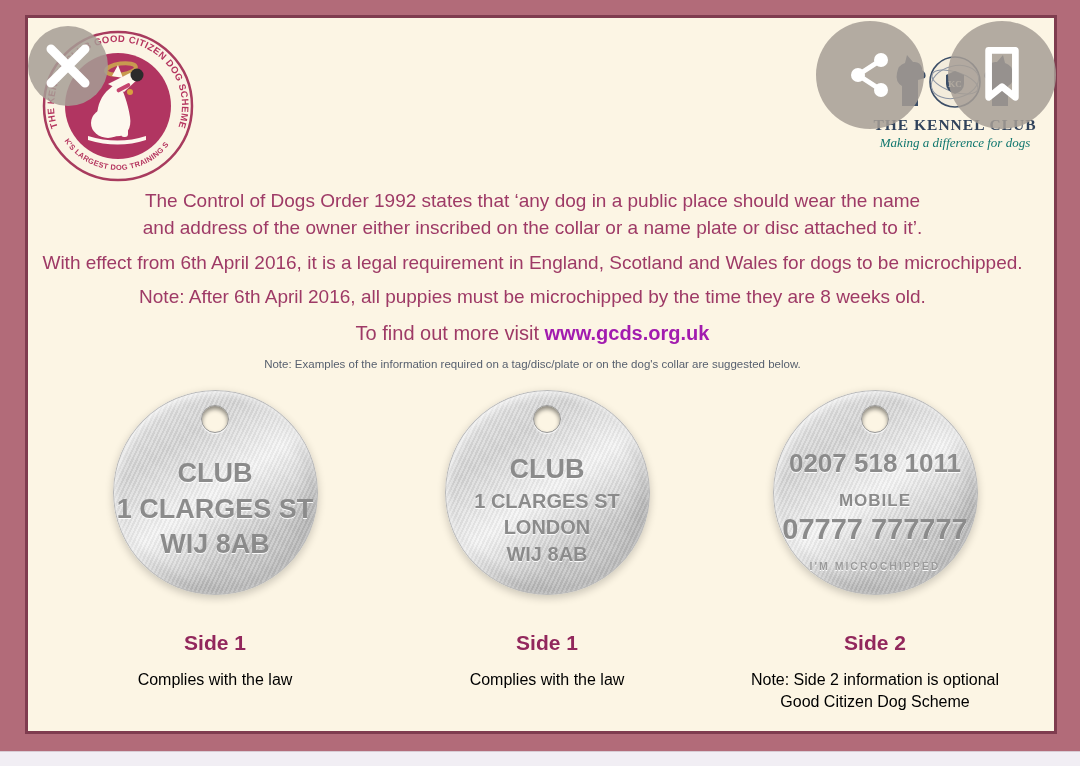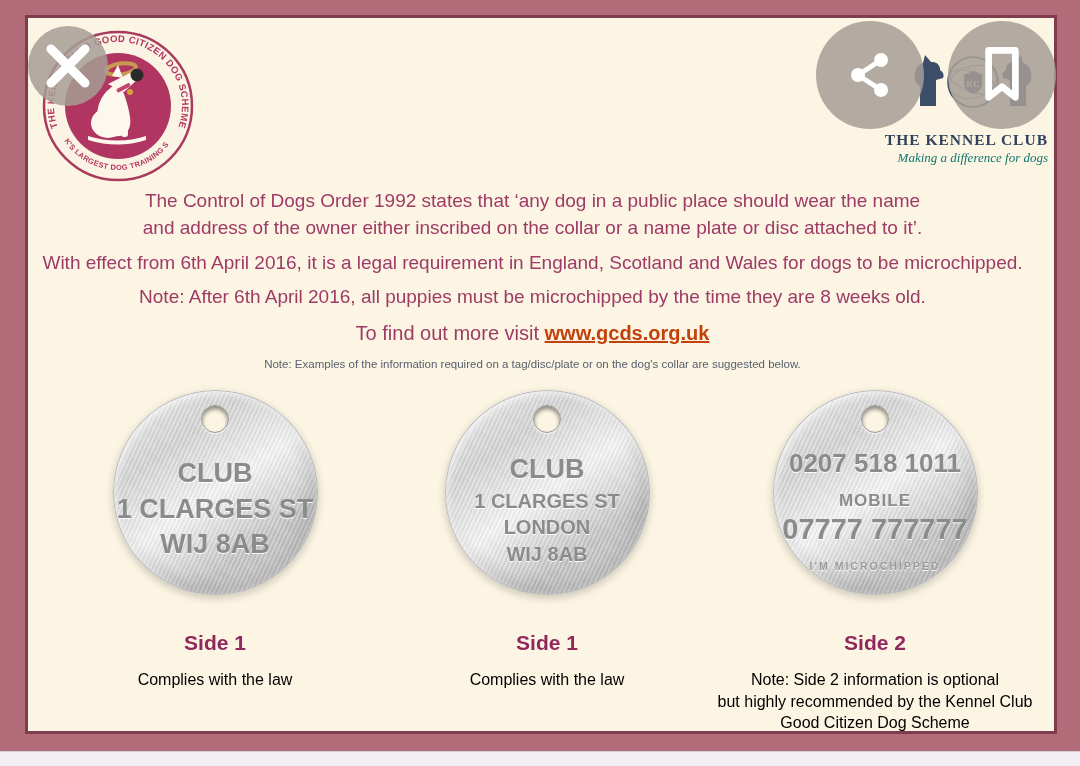--- a/index.html
+++ b/index.html
@@ -9,36 +9,36 @@
   
   .viewer-frame { position:absolute; left:0; top:0; width:1080px; height:751px; background:#b26b79; }
   .bottom-strip { position:absolute; left:0; top:751px; width:1080px; height:15px; background:#f1eef4; border-top:1px solid #d8ccd4; }
 
   
   .poster { position:absolute; left:25px; top:15px; right:23px; bottom:17px;
             background:#fcf5e4; border:3px solid #7f3c4f; }
 
   
   .badge { position:absolute; left:14px; top:12px; width:152px; height:152px; }
-  .kc-logo { position:absolute; right:6px; top:26px; width:186px; text-align:right; }
+  .kc-logo { position:absolute; right:6px; top:26px; width:186px; text-align:center; }
   .kc-name { font-family:"Liberation Serif", serif; font-weight:bold; font-size:15.5px;
-             letter-spacing:1px; color:#31435c; margin-top:17px; }
+             letter-spacing:1px; color:#31435c; margin-top:2px; }
   .kc-tagline { font-family:"Liberation Serif", serif; font-style:italic; font-size:13px;
                 color:#0f766e; margin-top:1px; }
 
   .title { position:absolute; left:0; right:0; top:38px; text-align:center;
            color:#2e4a64; font-weight:bold; font-size:43px; line-height:1.12; letter-spacing:0.5px; }
 
   
   .copy { position:absolute; left:0; right:17px; top:170px; text-align:center; color:#9e3a66; }
   .copy p { font-size:19px; line-height:1.42; }
   .p2 { margin-top:8px; }
   .p3 { margin-top:7px; }
   .more { margin-top:11px; font-size:20px; }
-  .more b { color:#c2410c;text-decoration:underline; }
+  .more b { color:#a21caf; }
   .examples-note { margin-top:13px; font-size:11.5px; color:#565f6e; }
 
   
   .tags-row { position:absolute; left:0; top:372px; width:100%; height:330px; }
   .tag-col { position:absolute; width:340px; text-align:center; }
   .col-1 { left:17px; } .col-2 { left:349px; } .col-3 { left:677px; }
 
   .tag { position:relative; width:205px; height:205px; margin:0 auto; border-radius:50%;
          background:
            repeating-linear-gradient(115deg, rgba(255,255,255,.20) 0 2px, rgba(0,0,0,.045) 2px 4px),
@@ -171,21 +171,20 @@
             <div class="tag-text">
               <div class="t-phone">0207 518 1011</div>
               <div class="t-mob-label">MOBILE</div>
               <div class="t-mob-num">07777 777777</div>
               <div class="t-chip">I'M MICROCHIPPED</div>
             </div>
           </div>
           <div class="caption-title">Side 2</div>
           <div class="caption-sub">
             <div>Note: Side 2 information is optional</div>
-            <div>but highly recommended by the Kennel Club</div>
             <div>Good Citizen Dog Scheme</div>
           </div>
         </div>
 
       </div>
     </div>
 
     <div class="circle-btn btn-close">
       <svg width="62" height="62" viewBox="0 0 62 62">
         <path d="M14,14 L48,48 M48,14 L14,48" stroke="#ffffff" stroke-width="9" stroke-linecap="round"></path>

